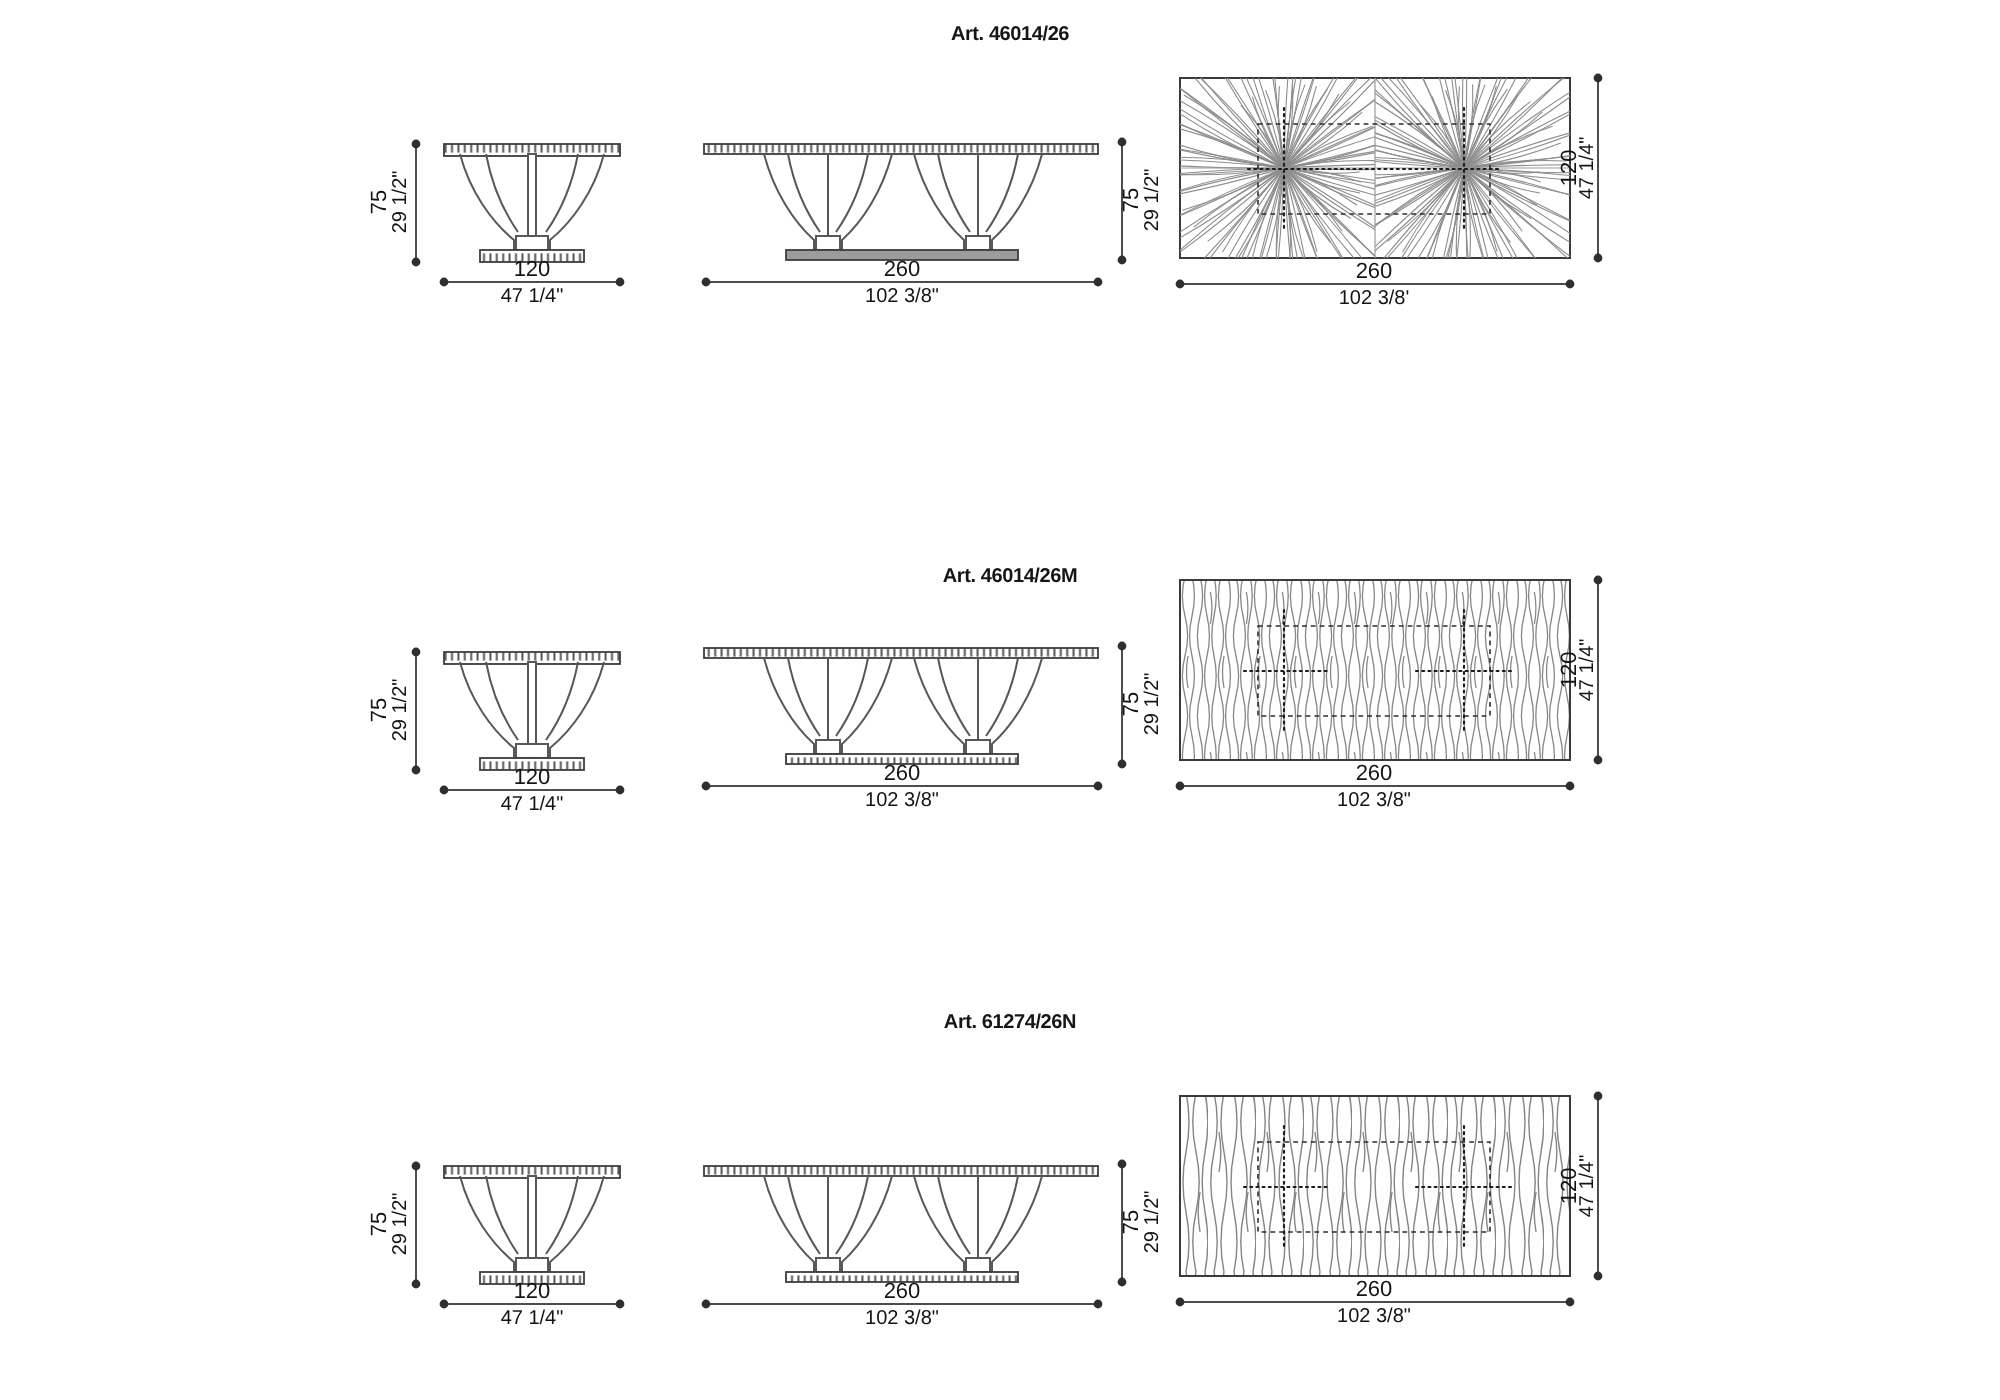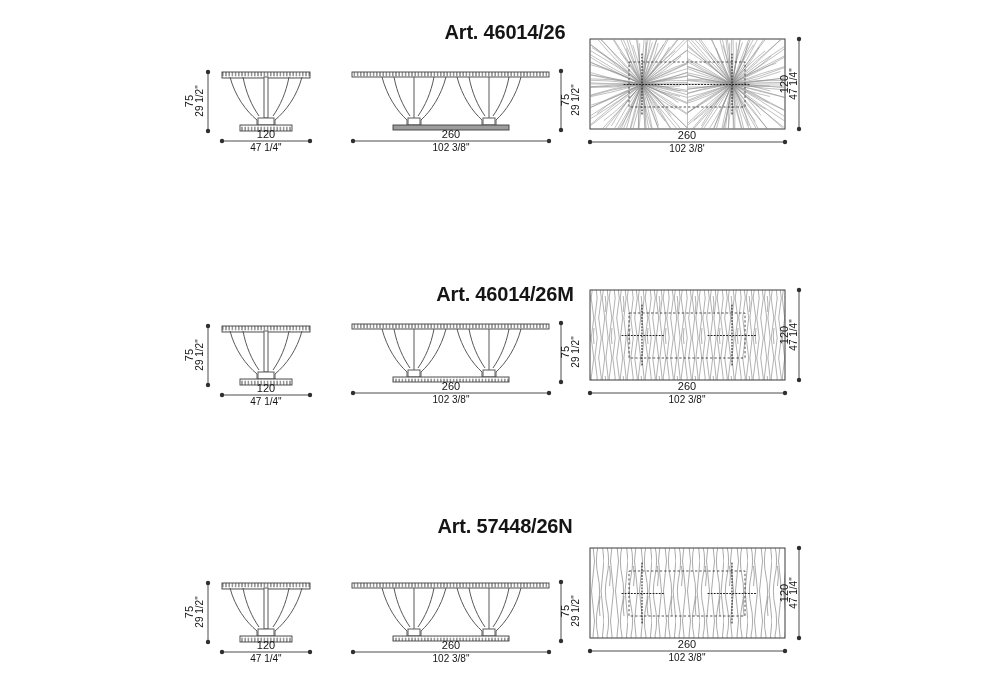--- a/index.html
+++ b/index.html
@@ -3,21 +3,21 @@
 <meta charset="utf-8">
 <style>
   html,body{margin:0;padding:0;}
   body{
     width:1000px;height:700px;position:relative;background:#ffffff;overflow:hidden;
     font-family:"Liberation Sans", sans-serif;
   }
   .abs{position:absolute;}
   .row-title{
     left:0;width:1000px;text-align:center;padding-left:10px;box-sizing:border-box;
-    font-size:20px;font-weight:bold;color:#151515;letter-spacing:-0.2px;
+    font-size:10px;font-weight:bold;color:#151515;letter-spacing:-0.2px;
   }
   svg{display:block;overflow:visible;}
   svg text{font-family:"Liberation Sans", sans-serif;fill:#141414;}
   .dim-cm{font-size:11px;}
   .dim-in{font-size:10px;}
   .dline{stroke:#4d4d4d;stroke-width:1;fill:none;}
   .ddot{fill:#2f2f2f;stroke:none;}
   .draw{stroke:#585858;stroke-width:1;fill:none;}
   .strip{fill:url(#hatch);stroke:#3e3e3e;stroke-width:0.9;}
   .foot{fill:#ffffff;stroke:#585858;stroke-width:1;}
@@ -518,21 +518,21 @@
       <line class="dline" x1="10" y1="105" x2="205" y2="105"></line>
       <circle class="ddot" cx="10" cy="105" r="2.2"></circle>
         <circle class="ddot" cx="205" cy="105" r="2.2"></circle>
       <text class="dim-cm" x="107" y="102" text-anchor="middle">260</text>
       <text class="dim-in" x="107" y="115" text-anchor="middle">102 3/8"</text>
     </g>
   </svg>
 </section>
 
 <section>
-  <h2 class="abs row-title" style="top:498px;">Art. 57448/26N</h2>
+  <h2 class="abs row-title" style="top:498px;">Art. 61274/26N</h2>
 
   <svg class="abs" style="left:186px;top:581px;" width="150" height="96">
     <rect class="strip" x="36" y="2" width="88" height="6"></rect>
     <g class="draw">
       <path d="M44,7 C49,26 60,41 71,50 L71,55"></path>
       <path d="M57,7 C60,23 66,36 73,46"></path>
       <path d="M116,7 C111,26 100,41 89,50 L89,55"></path>
       <path d="M103,7 C100,23 94,36 87,46"></path>
     </g>
     <rect class="stem" x="78" y="7" width="4" height="41"></rect>

